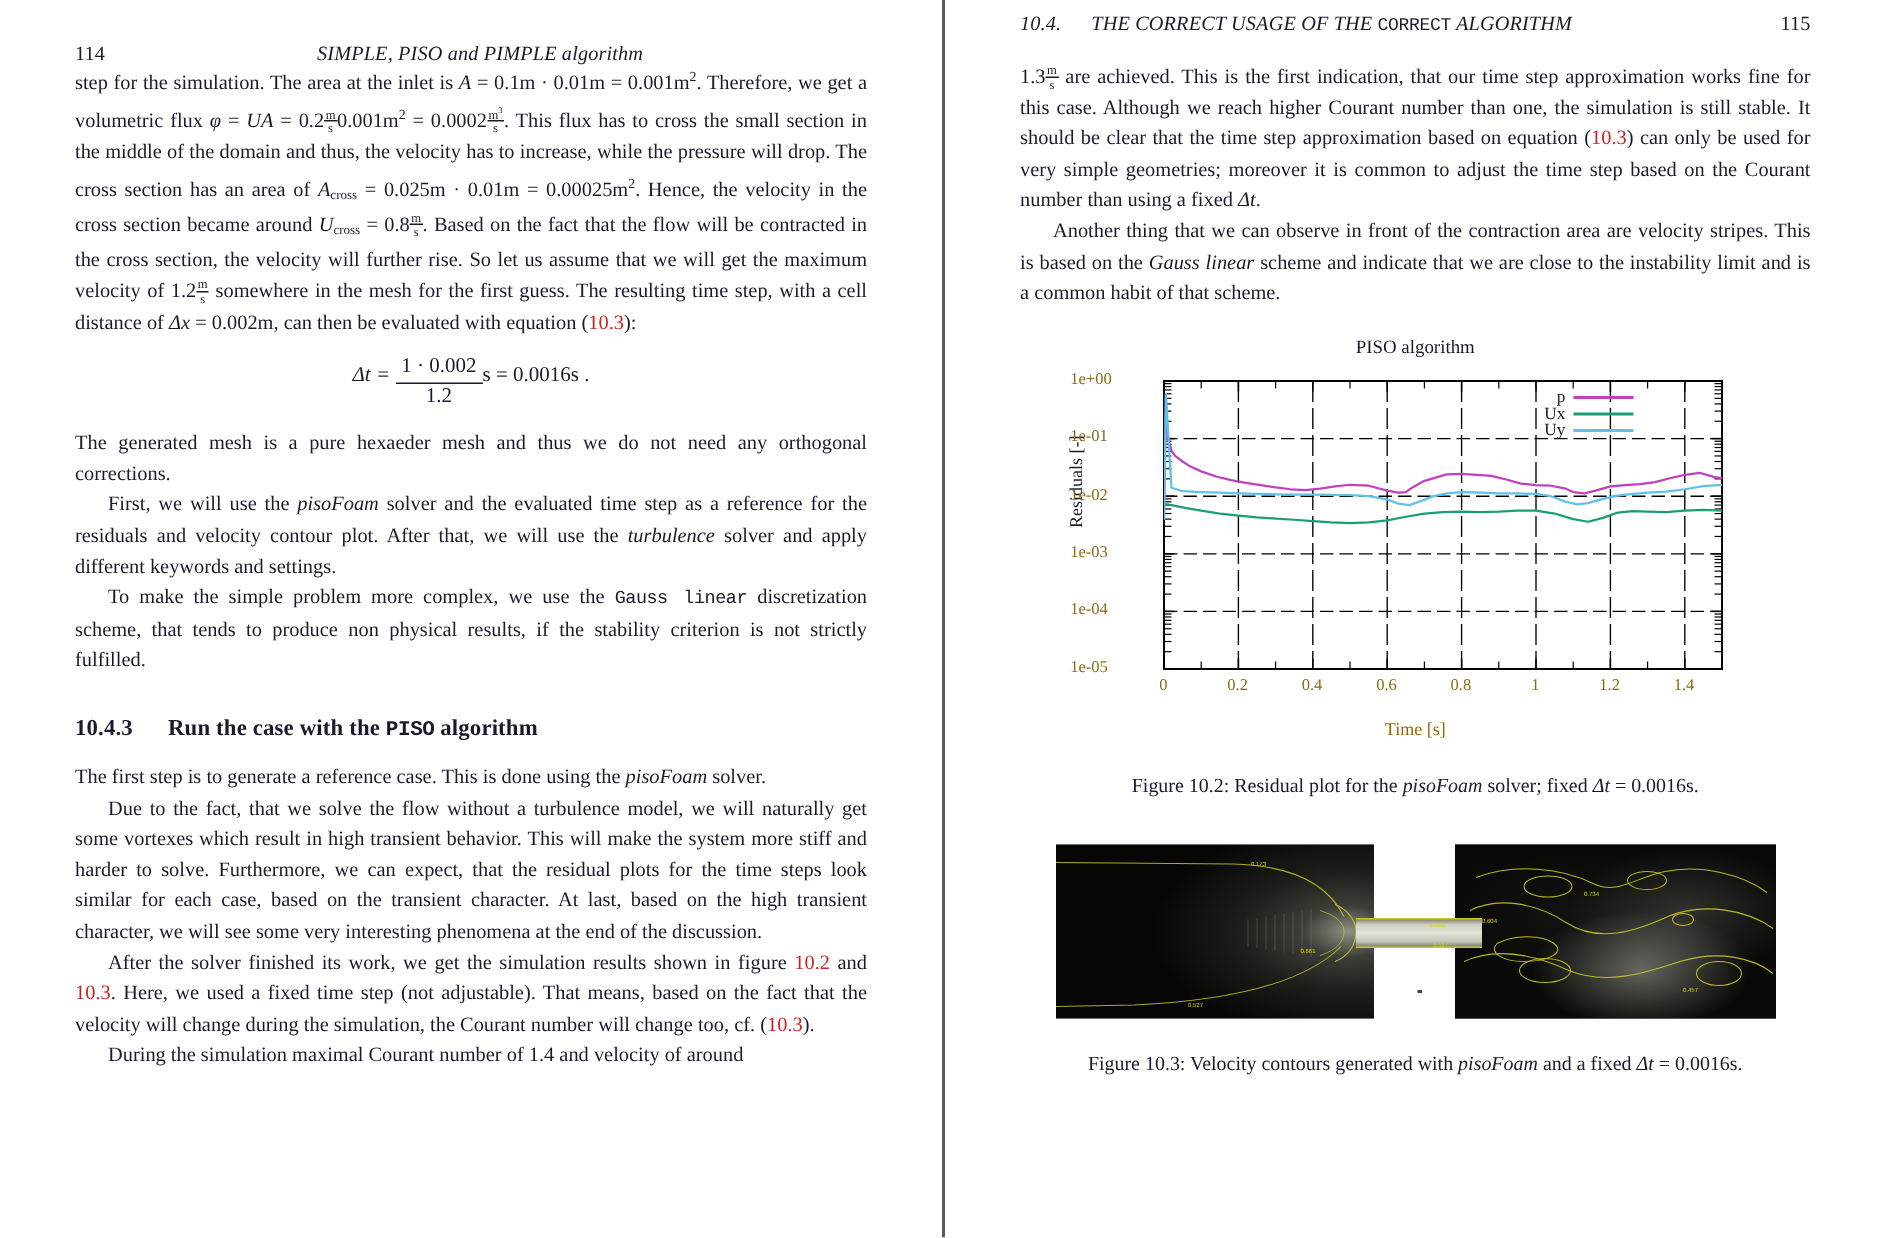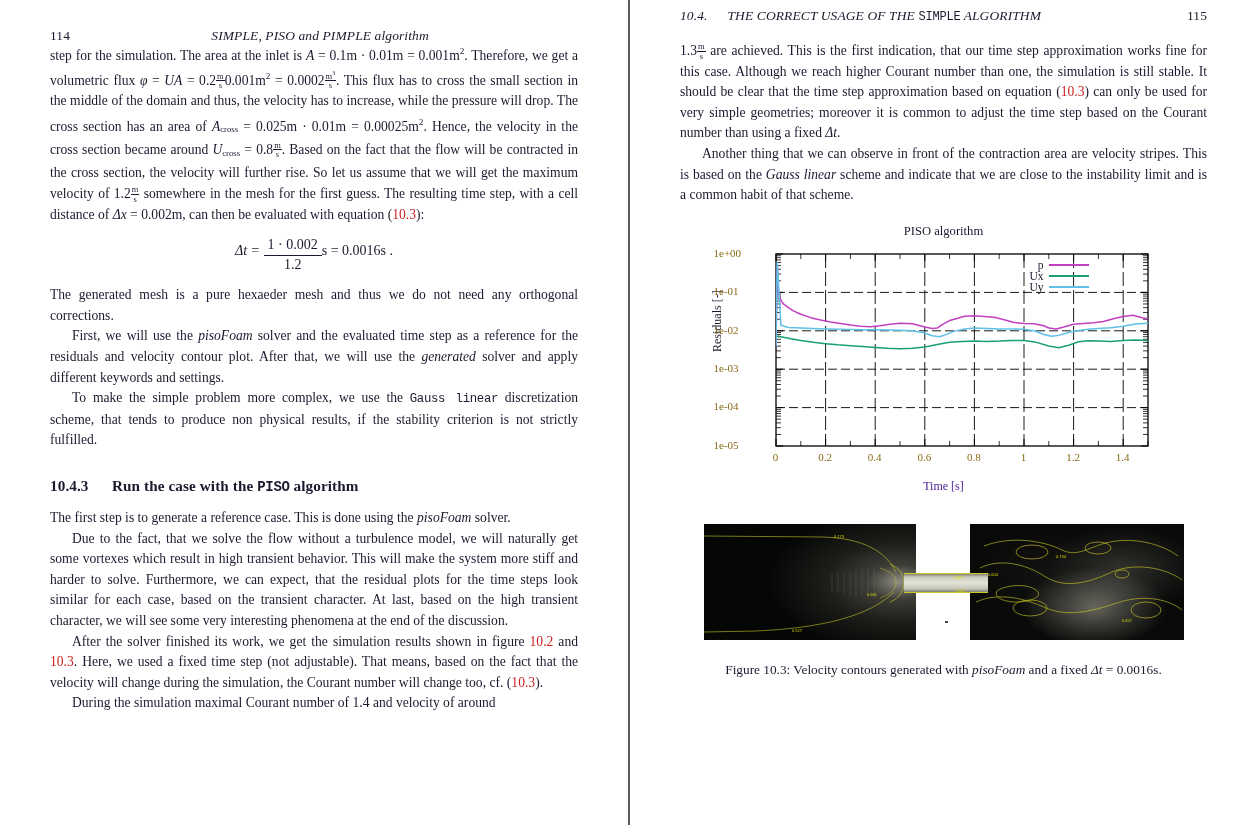--- a/index.html
+++ b/index.html
@@ -85,21 +85,21 @@
     position:absolute;left:0;right:0;top:0;text-align:center;
     font-size:12.6px;color:#1a1a2e;
   }
   .ylabel{
     position:absolute;left:-4px;top:128px;
     transform:rotate(-90deg);transform-origin:left top;
     font-size:12px;color:#1a1a2e;white-space:nowrap;
   }
   .xlabel{
     position:absolute;left:0;right:0;bottom:0;text-align:center;
-    font-size:12px;color:#4c1d95;
+    font-size:12px;color:#a16207;
   }
   .ticklab{position:absolute;font-size:11px;color:#8a6a17;white-space:nowrap;}
   .ytick{text-align:left;}
   .legendbox{
     position:absolute;font-size:11.5px;color:#1a1a2e;
     text-align:right;
   }
   .legrow{display:flex;align-items:center;justify-content:flex-end;height:11px;}
   .legrow .lbl{padding-right:5px;}
   .legrow .swatch{display:block;width:40px;height:2px;}
@@ -140,21 +140,21 @@
       </div>
 
       <div class="gap"></div>
 
       <p class="body"><span>step for the simulation. The area at the inlet is </span><span class="mi">A</span><span> = 0.1m · 0.01m = 0.001m</span><sup>2</sup><span>. Therefore, we get a volumetric flux </span><span class="mi">φ</span><span> = </span><span class="mi">UA</span><span> = 0.2</span><span class="frac"><span class="nu">m</span><span class="de">s</span></span><span>0.001m</span><sup>2</sup><span> = 0.0002</span><span class="frac"><span class="nu">m<sup>3</sup></span><span class="de">s</span></span><span>. This flux has to cross the small section in the middle of the domain and thus, the velocity has to increase, while the pressure will drop. The cross section has an area of </span><span class="mi">A</span><sub>cross</sub><span> = 0.025m · 0.01m = 0.00025m</span><sup>2</sup><span>. Hence, the velocity in the cross section became around </span><span class="mi">U</span><sub>cross</sub><span> = 0.8</span><span class="frac"><span class="nu">m</span><span class="de">s</span></span><span>. Based on the fact that the flow will be contracted in the cross section, the velocity will further rise. So let us assume that we will get the maximum velocity of 1.2</span><span class="frac"><span class="nu">m</span><span class="de">s</span></span><span> somewhere in the mesh for the first guess. The resulting time step, with a cell distance of </span><span class="mi">Δx</span><span> = 0.002m, can then be evaluated with equation (</span><span class="ref">10.3</span><span>):</span></p>
 
       <div class="eqn"><span class="mi">Δt  =</span> <span class="bigfrac"><span class="nu">1 · 0.002</span><span class="de">1.2</span></span><span>s = 0.0016s .</span></div>
 
       <p class="body">The generated mesh is a pure hexaeder mesh and thus we do not need any orthogonal corrections.</p>
 
-      <p class="body indent"><span>First, we will use the </span><span class="it">pisoFoam</span><span> solver and the evaluated time step as a reference for the residuals and velocity contour plot. After that, we will use the </span><span class="it">generated</span><span> solver and apply different keywords and settings.</span></p>
+      <p class="body indent"><span>First, we will use the </span><span class="it">pisoFoam</span><span> solver and the evaluated time step as a reference for the residuals and velocity contour plot. After that, we will use the </span><span class="it">turbulence</span><span> solver and apply different keywords and settings.</span></p>
 
       <p class="body indent"><span>To make the simple problem more complex, we use the </span><span class="tt">Gauss linear</span><span> discretization scheme, that tends to produce non physical results, if the stability criterion is not strictly fulfilled.</span></p>
 
       <h3 class="sub"><span class="n">10.4.3</span><span>Run the case with the </span><span class="tt">PISO</span><span> algorithm</span></h3>
 
       <p class="body"><span>The first step is to generate a reference case. This is done using the </span><span class="it">pisoFoam</span><span> solver.</span></p>
 
       <p class="body indent">Due to the fact, that we solve the flow without a turbulence model, we will naturally get some vortexes which result in high transient behavior. This will make the system more stiff and harder to solve. Furthermore, we can expect, that the residual plots for the time steps look similar for each case, based on the transient character. At last, based on the high transient character, we will see some very interesting phenomena at the end of the discussion.</p>
 
       <p class="body indent"><span>After the solver finished its work, we get the simulation results shown in figure </span><span class="ref">10.2</span><span> and </span><span class="ref">10.3</span><span>. Here, we used a fixed time step (not adjustable). That means, based on the fact that the velocity will change during the simulation, the Courant number will change too, cf. (</span><span class="ref">10.3</span><span>).</span></p>
@@ -162,21 +162,21 @@
       <p class="body indent">During the simulation maximal Courant number of 1.4 and velocity of around</p>
 
     </div>
   </div>
 
   <div class="col col-right">
     <div class="inner-right">
 
       <div class="runhead right">
         <span class="sec">10.4.</span>
-        <span class="title"><span>THE CORRECT USAGE OF THE </span><span class="tt">SIMPLE</span><span> ALGORITHM</span></span>
+        <span class="title"><span>THE CORRECT USAGE OF THE </span><span class="tt">CORRECT</span><span> ALGORITHM</span></span>
         <span class="num">115</span>
       </div>
 
       <div class="gap"></div>
 
       <p class="body"><span>1.3</span><span class="frac"><span class="nu">m</span><span class="de">s</span></span><span> are achieved. This is the first indication, that our time step approximation works fine for this case. Although we reach higher Courant number than one, the simulation is still stable. It should be clear that the time step approximation based on equation (</span><span class="ref">10.3</span><span>) can only be used for very simple geometries; moreover it is common to adjust the time step based on the Courant number than using a fixed </span><span class="mi">Δt</span><span>.</span></p>
 
       <p class="body indent"><span>Another thing that we can observe in front of the contraction area are velocity stripes. This is based on the </span><span class="it">Gauss linear</span><span> scheme and indicate that we are close to the instability limit and is a common habit of that scheme.</span></p>
 
       <div class="figblock">
@@ -335,20 +335,21 @@
               </div>
               <div class="legrow">
                 <span class="lbl">Ux</span>
                 <span class="swatch" style="background: rgb(26, 158, 122);"></span>
               </div>
               <div class="legrow">
                 <span class="lbl">Uy</span>
                 <span class="swatch" style="background: rgb(95, 192, 232);"></span>
               </div>
             </div></div>
+        <div class="caption"><span>Figure 10.2: Residual plot for the </span><span class="it">pisoFoam</span><span> solver; fixed </span><span class="mi">Δt</span><span> = 0.0016s.</span></div>
       </div>
 
       <div class="figblock" style="margin-top:30px;">
         <div class="contourwrap" id="contourwrap">
           <div class="cimg a">
             <svg width="212" height="116" viewBox="0 0 212 116">
               <defs>
                 <radialGradient id="gA" cx="92%" cy="50%" r="62%">
                   <stop offset="0%" stop-color="#8f8f84"></stop>
                   <stop offset="24%" stop-color="#3d3d38"></stop>

